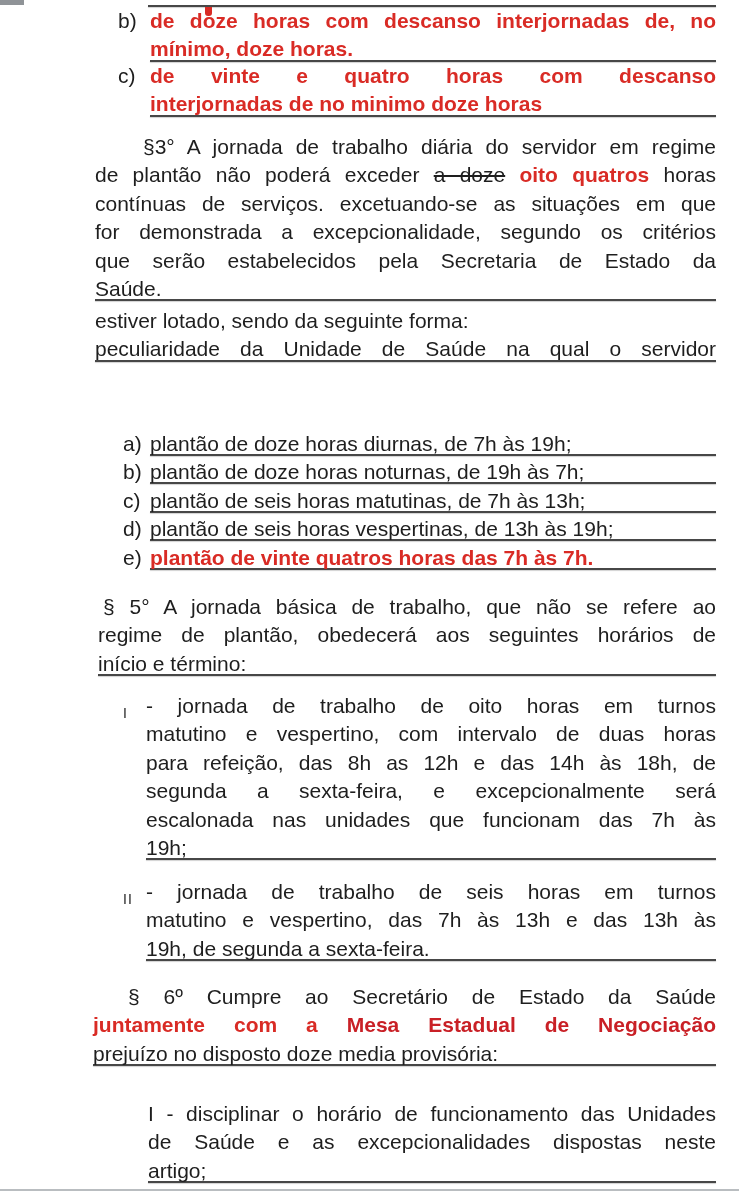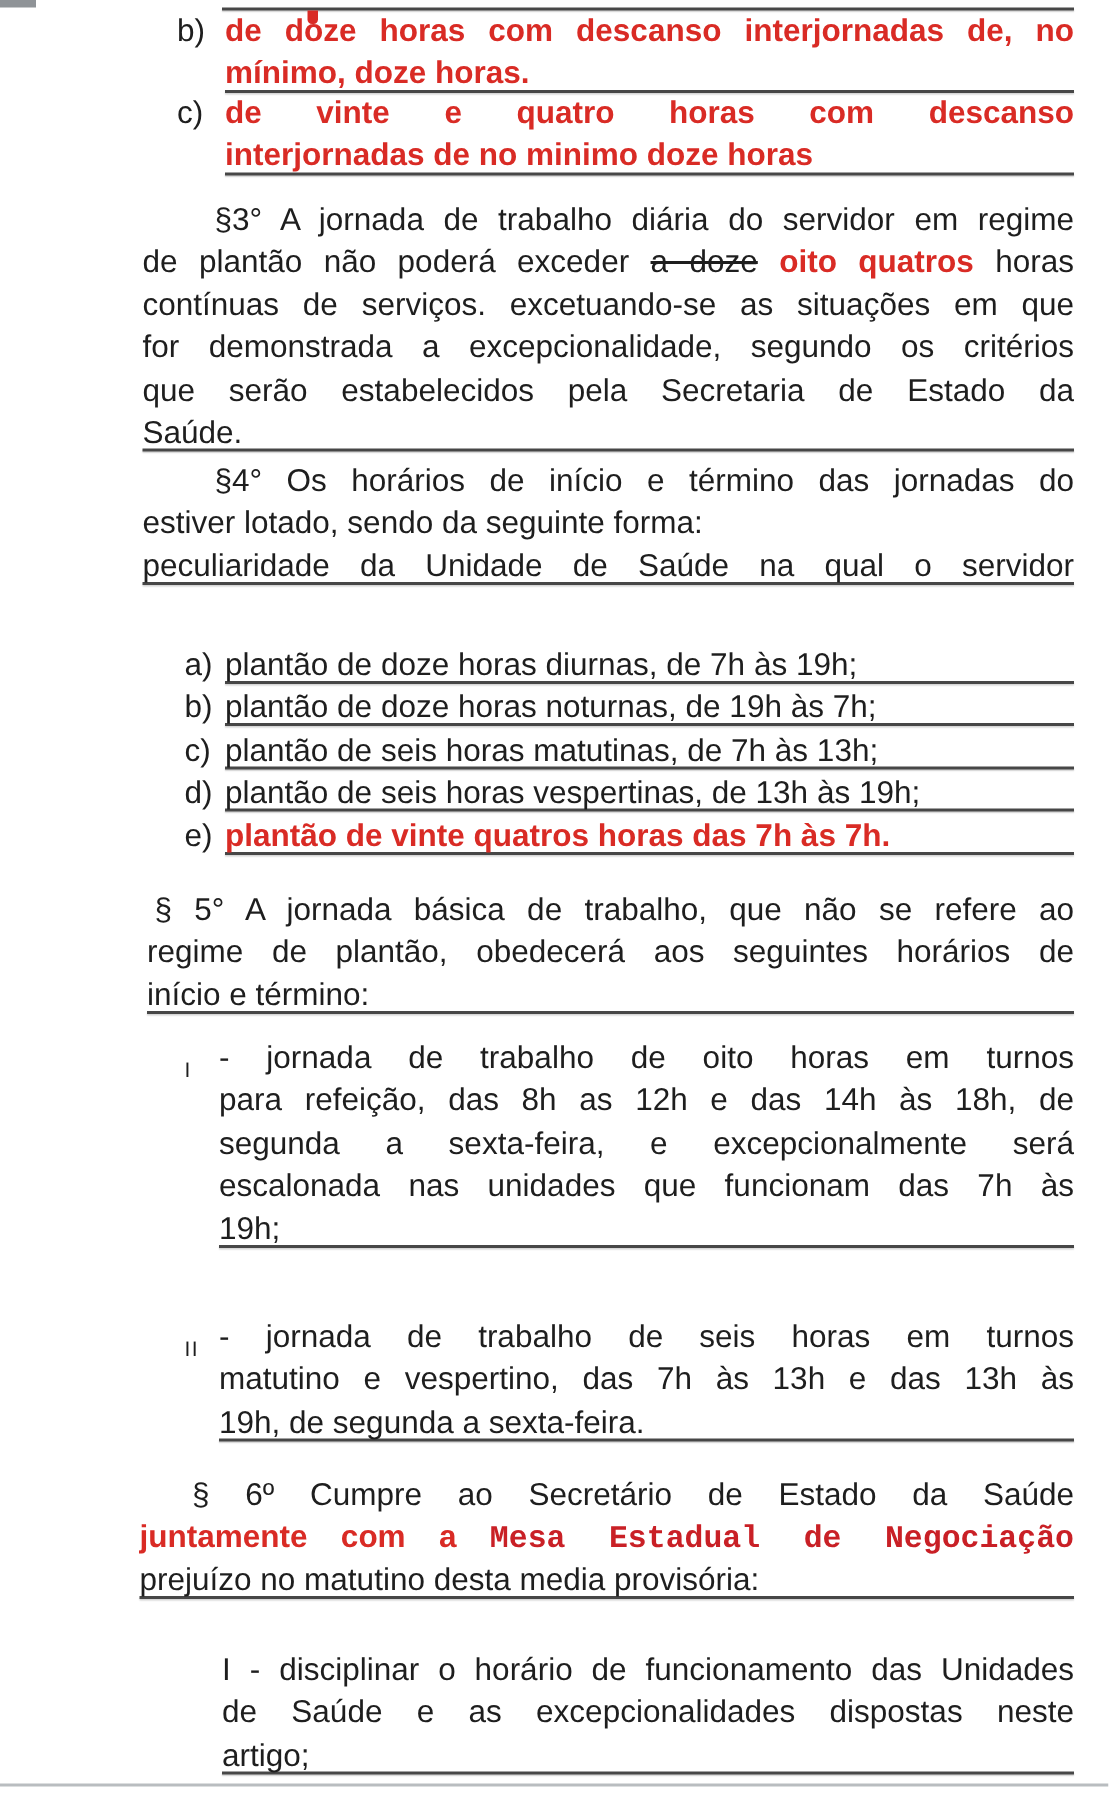--- a/index.html
+++ b/index.html
@@ -13,21 +13,21 @@
     font-family:"Liberation Sans", sans-serif;
     font-size:21px; line-height:28.4px;
   }
   .block{position:absolute;}
   .ln{text-align:justify; text-align-last:justify; -moz-text-align-last:justify; height:28.4px; white-space:normal;}
   .ln.last{text-align-last:left; -moz-text-align-last:left;}
   .rule{height:2px; background:var(--rule); margin-top:-4px; box-shadow:0 1px 1px rgba(0,0,0,0.18);}
   .marker{position:absolute; top:0; color:var(--text); font-weight:normal;}
   .sm{font-size:14px; top:7px; letter-spacing:1px;}
   .red{color:var(--red); font-weight:bold;}
-  .red-serif{color:var(--serif-red); font-weight:bold; font-family:Liberation Mono, monospace;}
+  .red-serif{color:var(--serif-red); font-weight:bold; font-family:Liberation Sans, sans-serif;}
   .strike{text-decoration:line-through; text-decoration-thickness:2px;}
   .abs-rule{position:absolute; height:2px; background:var(--rule); box-shadow:0 1px 1px rgba(0,0,0,0.18);}
   .corner-mark{position:absolute; left:0; top:0; width:24px; height:5px; background:#8f9397;}
   .red-tick{position:absolute; left:205px; top:7px; width:7px; height:9px; background:var(--red); border-radius:0 0 3px 3px;}
   .bottom-line{position:absolute; left:0; top:1189px; width:739px; height:2px; background:var(--bottom-line);}
 </style>
 </head>
 <body>
 
 <div class="page">
@@ -54,21 +54,20 @@
     <div class="ln" style="text-indent:48px;">§3° A jornada de trabalho diária do servidor em regime</div>
     <div class="ln"><span>de plantão não poderá exceder</span> <span class="strike">a doze</span> <span class="red">oito quatros</span> <span>horas</span></div>
     <div class="ln">contínuas de serviços. excetuando-se as situações em que</div>
     <div class="ln">for demonstrada a excepcionalidade, segundo os critérios</div>
     <div class="ln">que serão estabelecidos pela Secretaria de Estado da</div>
     <div class="ln last">Saúde.</div>
     <div class="rule"></div>
   </div>
 
   <div class="block" style="left:95px; top:307px; width:621px;">
-    <div class="ln" style="text-indent:48px;">§4° Os horários de início e término das jornadas do</div>
     <div class="ln last">estiver lotado, sendo da seguinte forma:</div>
     <div class="ln">peculiaridade da Unidade de Saúde na qual o servidor</div>
     <div class="rule"></div>
   </div>
 
   <div class="block" style="left:150px; top:430px; width:566px;">
     <span class="marker" style="left:-27px;">a)</span>
     <div class="ln last">plantão de doze horas diurnas, de 7h às 19h;</div>
     <div class="rule"></div>
   </div>
@@ -96,39 +95,40 @@
   <div class="block" style="left:98px; top:593px; width:618px;">
     <div class="ln" style="text-indent:5px;">§ 5° A jornada básica de trabalho, que não se refere ao</div>
     <div class="ln">regime de plantão, obedecerá aos seguintes horários de</div>
     <div class="ln last">início e término:</div>
     <div class="rule"></div>
   </div>
 
   <div class="block" style="left:146px; top:692px; width:570px;">
     <span class="marker sm" style="left:-23px;">I</span>
     <div class="ln">- jornada de trabalho de oito horas em turnos</div>
+    <div class="ln">matutino e vespertino, com intervalo de duas horas</div>
     <div class="ln">para refeição, das 8h as 12h  e das 14h às 18h, de</div>
     <div class="ln">segunda a sexta-feira, e excepcionalmente será</div>
     <div class="ln">escalonada nas unidades que funcionam das 7h às</div>
     <div class="ln last">19h;</div>
     <div class="rule"></div>
   </div>
 
   <div class="block" style="left:146px; top:878px; width:570px;">
     <span class="marker sm" style="left:-23px;">II</span>
     <div class="ln">- jornada de trabalho de seis horas em turnos</div>
     <div class="ln">matutino e vespertino, das 7h às 13h e das 13h às</div>
     <div class="ln last">19h, de segunda a sexta-feira.</div>
     <div class="rule"></div>
   </div>
 
   <div class="block" style="left:93px; top:983px; width:623px;">
     <div class="ln" style="text-indent:35px;">§ 6º Cumpre ao Secretário de Estado da Saúde</div>
     <div class="ln"><span class="red">juntamente com a</span> <span class="red-serif">Mesa Estadual de Negociação</span></div>
-    <div class="ln last">prejuízo no matutino desta media provisória:</div>
+    <div class="ln last">prejuízo no disposto doze media provisória:</div>
     <div class="rule"></div>
   </div>
 
   <div class="block" style="left:148px; top:1100px; width:568px;">
     <div class="ln">I - disciplinar o horário de funcionamento das Unidades</div>
     <div class="ln">de Saúde e as excepcionalidades dispostas neste</div>
     <div class="ln last">artigo;</div>
     <div class="rule"></div>
   </div>
 

